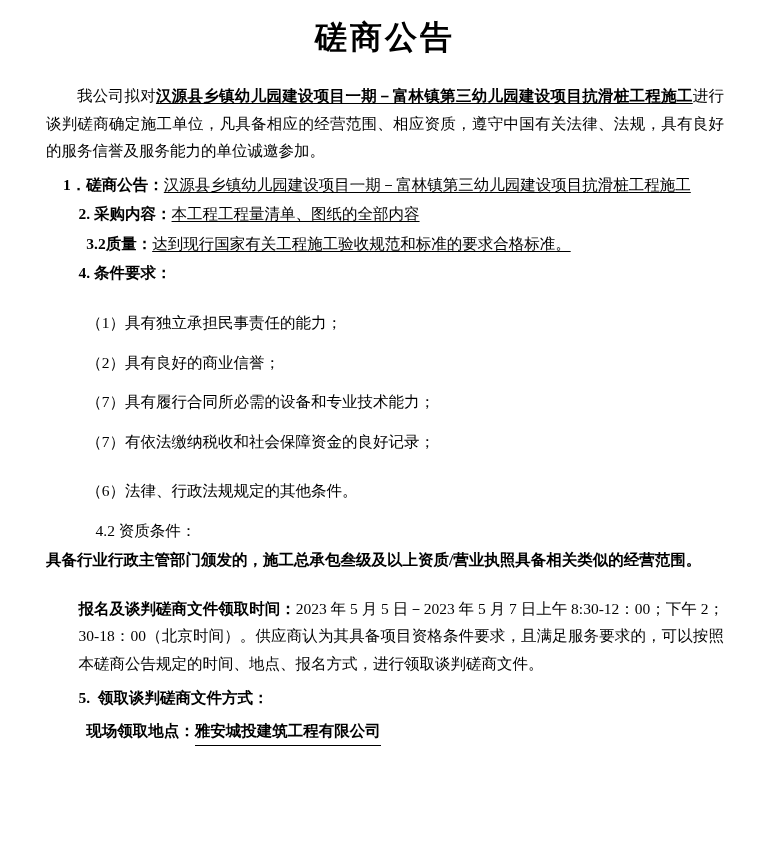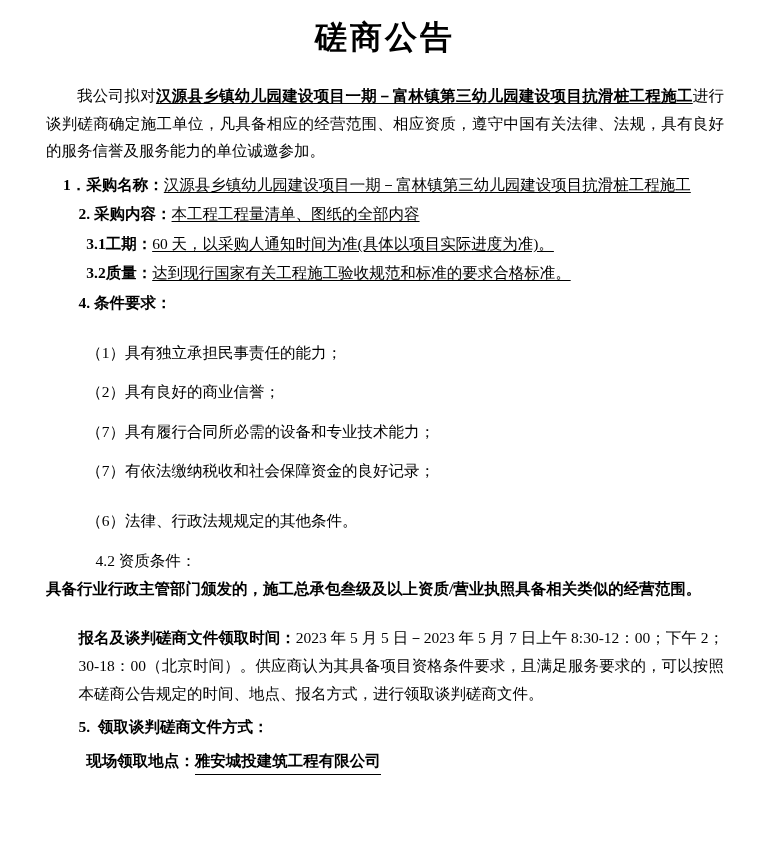--- a/index.html
+++ b/index.html
@@ -69,31 +69,28 @@
 
   <div class="doc-title">磋商公告</div>
 
   <p class="block indent1">
     <span>我公司拟对</span><span class="u-b">汉源县乡镇幼儿园建设项目一期－富林镇第三幼儿园建设项目抗滑桩工程施工</span><span>进行谈判磋商确定施工单位，凡具备相应的经营范围、相应资质，遵守中国有关法律、法规，具有良好的服务信誉及服务能力的单位诚邀参加。</span>
   </p>
 
   <div class="gapline-sm"></div>
 
   <p class="block indent-num">
-    <span class="bold">1．</span><span class="bold">采购名称：</span><span class="u">汉源县乡镇幼儿园建设项目一期－富林镇第三幼儿园建设项目抗滑桩工程施工</span>
+    <span class="bold">1．</span><span class="bold">磋商公告：</span><span class="u">汉源县乡镇幼儿园建设项目一期－富林镇第三幼儿园建设项目抗滑桩工程施工</span>
   </p>
 
   <p class="block indent-num2">
     <span class="bold">2.</span>&nbsp;<span class="bold">采购内容：</span><span class="u">本工程工程量清单、图纸的全部内容</span>
   </p>
 
 
-  <p class="block indent-num3">
-    <span class="bold">3.1</span><span class="bold">工期：</span><span class="u">60 天，以采购人通知时间为准(具体以项目实际进度为准)。</span>
-  </p>
 
   <p class="block indent-num3">
     <span class="bold">3.2</span><span class="bold">质量：</span><span class="u">达到现行国家有关工程施工验收规范和标准的要求合格标准。</span>
   </p>
 
   <p class="block indent-num2">
     <span class="bold">4.</span>&nbsp;<span class="bold">条件要求：</span>
   </p>
 
   <div class="gapline"></div>

